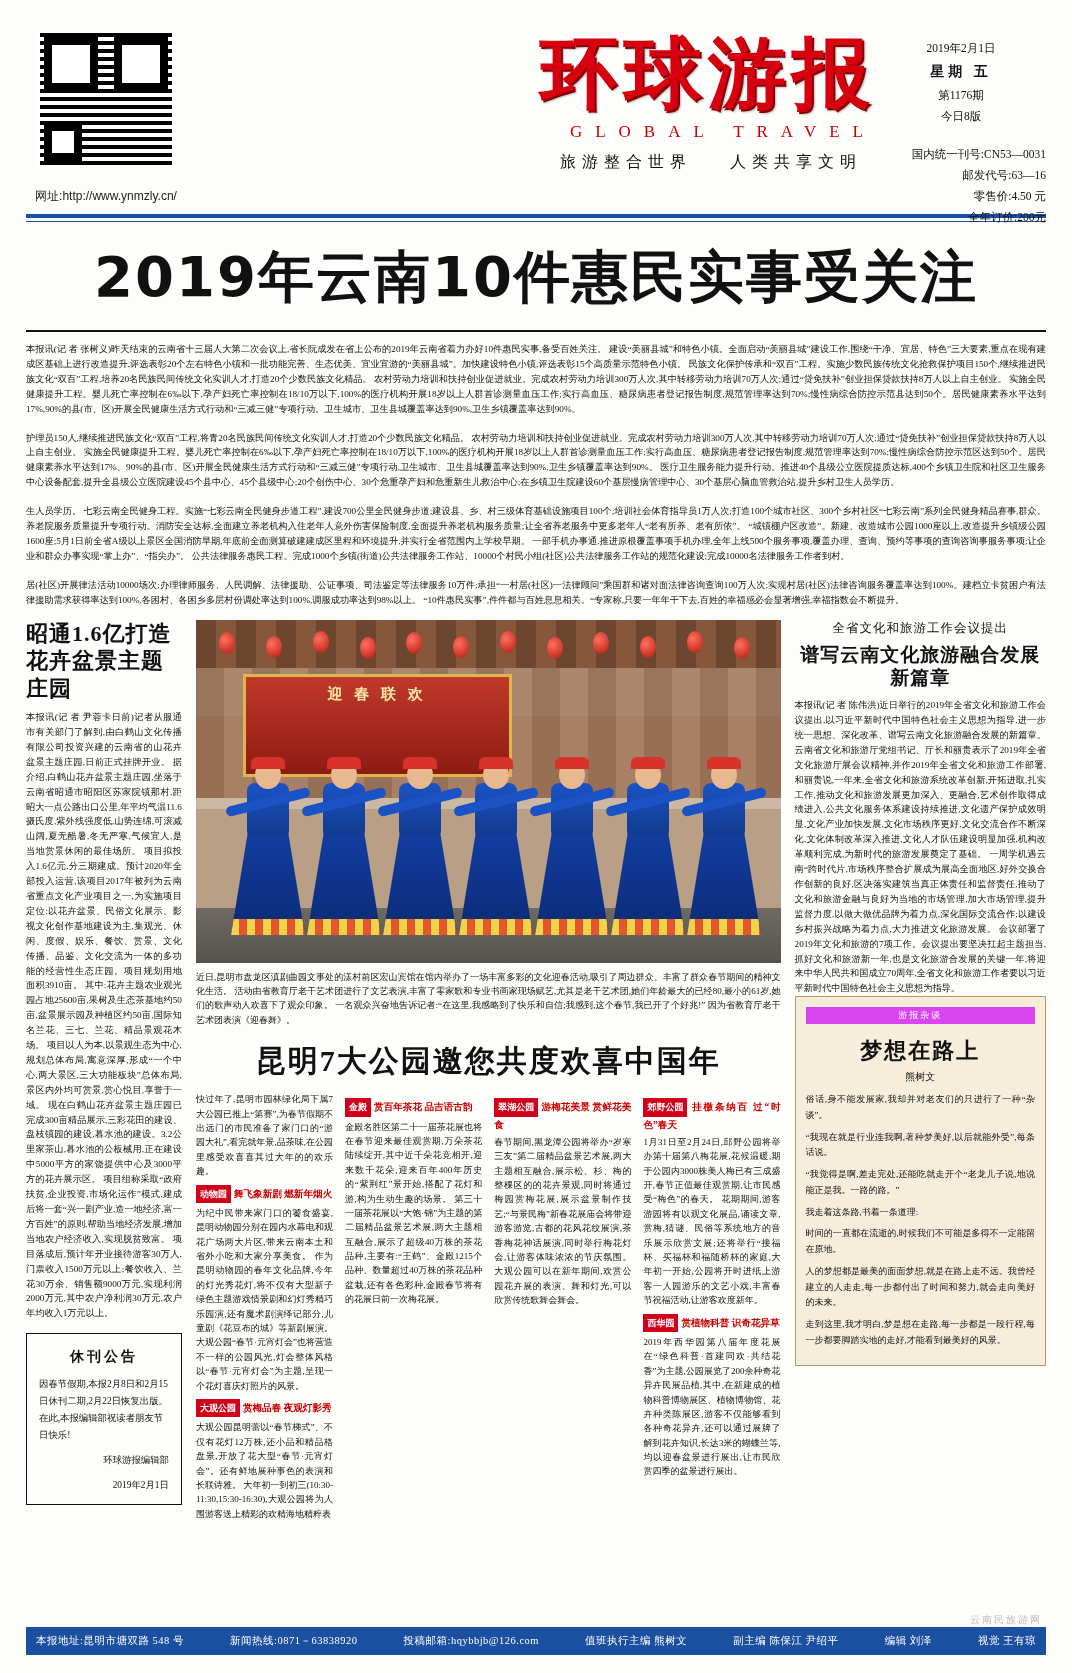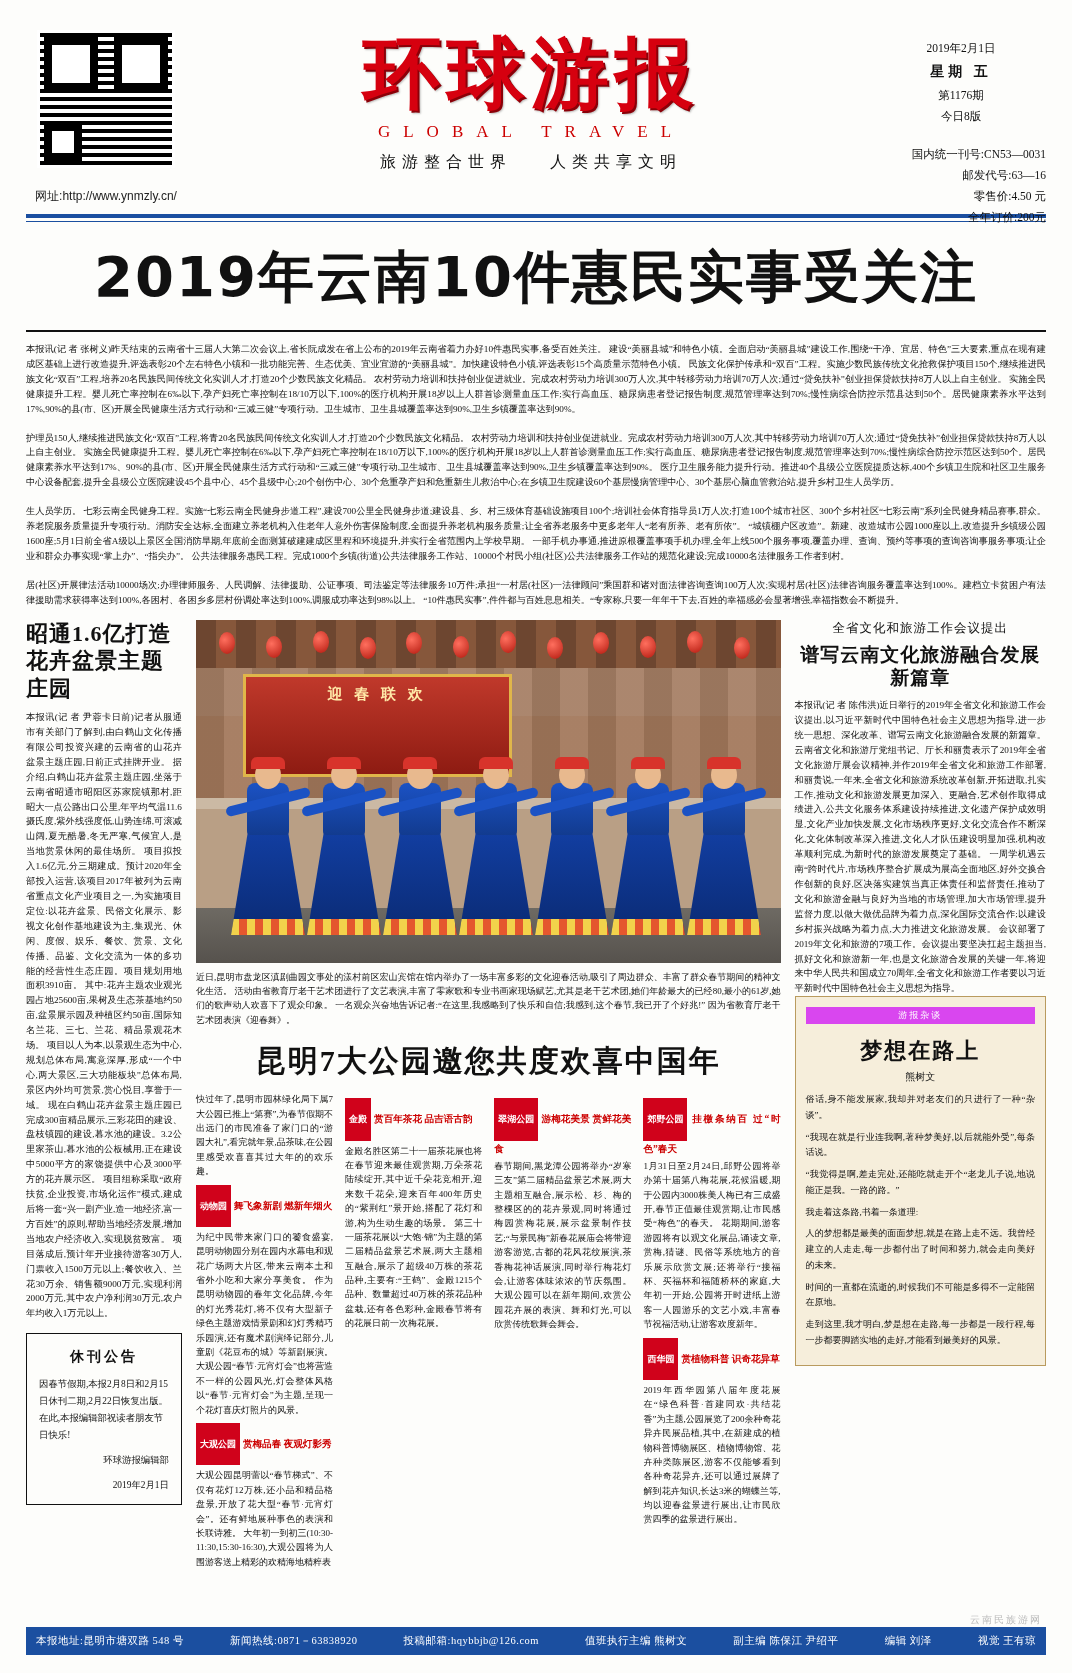--- a/index.html
+++ b/index.html
@@ -23,21 +23,21 @@
       position:relative; border:3px solid #fff; }
   .qr::before, .qr::after {
     content:""; position:absolute; width:38px; height:38px; background:#fff;
     border:8px solid #000;
   }
   .qr::before { left:4px; top:4px; }
   .qr::after { right:4px; top:4px; }
   .qr-corner { position:absolute; left:4px; bottom:4px; width:38px; height:38px; background:#fff; border:8px solid #000; }
   .qr-url { font-size:12px; margin-top:20px; color:#222; font-family:"Liberation Sans", sans-serif; }
 
-  .title-block { flex:1; text-align:center; padding-top:4px; }
+  .title-block { flex:1; text-align:right; padding-top:4px; }
   .cn-title {
     font-size:78px; font-weight:bold; letter-spacing:6px; color:#d6000f;
     font-family:"DejaVu Serif", serif;
     text-shadow:2px 2px 0 #8b0008, 3px 3px 2px rgba(0,0,0,.25);
     line-height:1;
   }
   .en-title { font-size:17px; letter-spacing:13px; color:#c00; margin-top:10px; font-family:"Liberation Serif", serif; }
   .slogan { font-size:16px; letter-spacing:6px; margin-top:10px; color:#111; }
   .slogan span { margin:0 14px; }
 
@@ -109,21 +109,21 @@
      background:#d8332b; border-radius:6px 6px 0 0; }
   .dancer .arm { position:absolute; bottom:128px; left:-6px; width:86px; height:10px;
      background:#1b52c4; border-radius:5px; transform:rotate(-14deg); }
   .photo-cap { font-size:9px; line-height:1.6; margin-top:7px; text-align:justify; }
 
   .feature-title { font-size:30px; font-weight:bold; text-align:center; letter-spacing:2px; margin:14px 0 10px; }
 
   .minicols { display:flex; gap:12px; font-size:9px; line-height:1.6; text-align:justify; }
   .minicols .c { flex:1; }
   .redtag { display:inline-block; background:#d0021b; color:#fff; font-size:9px;
-     padding:14px 4px; margin-right:3px; }
+     padding:2px 4px; margin-right:3px; }
   .sec-head { color:#c00; font-weight:bold; font-size:9.6px; margin:6px 0 3px; }
 
   
   .notice { border:1px solid #111; padding:10px 12px; margin-top:12px; font-size:9.4px; line-height:1.8; }
   .notice h4 { margin:0 0 7px; text-align:center; font-size:14px; letter-spacing:3px; }
   .notice .sign { text-align:right; margin-top:8px; }
 
   
   .essay { border:1px solid #b99b5e; background:#f6eedb; padding:10px; margin-top:0; }
   .essay .tagbar { background:#d946ef; color:#fff; font-size:9px; text-align:center; padding:2px 0; letter-spacing:2px; }
@@ -356,22 +356,22 @@
 会议部署了2019年文化和旅游的7项工作。会议提出要坚决扛起主题担当,抓好文化和旅游新一年,也是文化旅游合发展的关键一年,将迎来中华人民共和国成立70周年,全省文化和旅游工作者要以习近平新时代中国特色社会主义思想为指导。</div>
 
       <div class="essay">
         <div class="tagbar">游报杂谈</div>
         <h3>梦想在路上</h3>
         <div class="author">熊树文</div>
         <p>俗话,身不能发展家,我却并对老友们的只进行了一种“杂谈”。</p>
         <p>“我现在就是行业连我啊,著种梦美好,以后就能外受”,每条话说。</p>
         <p>“我觉得是啊,差走完处,还能吃就走开个“老龙儿子说,地说能正是我。一路的路。”</p>
         <p>我走着这条路,书着一条道理:</p>
+        <p>时间的一直都在流逝的,时候我们不可能是多得不一定能留在原地。</p>
         <p>人的梦想都是最美的面面梦想,就是在路上走不远。我曾经建立的人走走,每一步都付出了时间和努力,就会走向美好的未来。</p>
-        <p>时间的一直都在流逝的,时候我们不可能是多得不一定能留在原地。</p>
         <p>走到这里,我才明白,梦是想在走路,每一步都是一段行程,每一步都要脚踏实地的走好,才能看到最美好的风景。</p>
       </div>
     </div>
   </div>
 
   <div class="wm">云南民族游网</div>
 
   <div class="footer">
     <div class="bar">
       <span>本报地址:昆明市塘双路 548 号</span>

